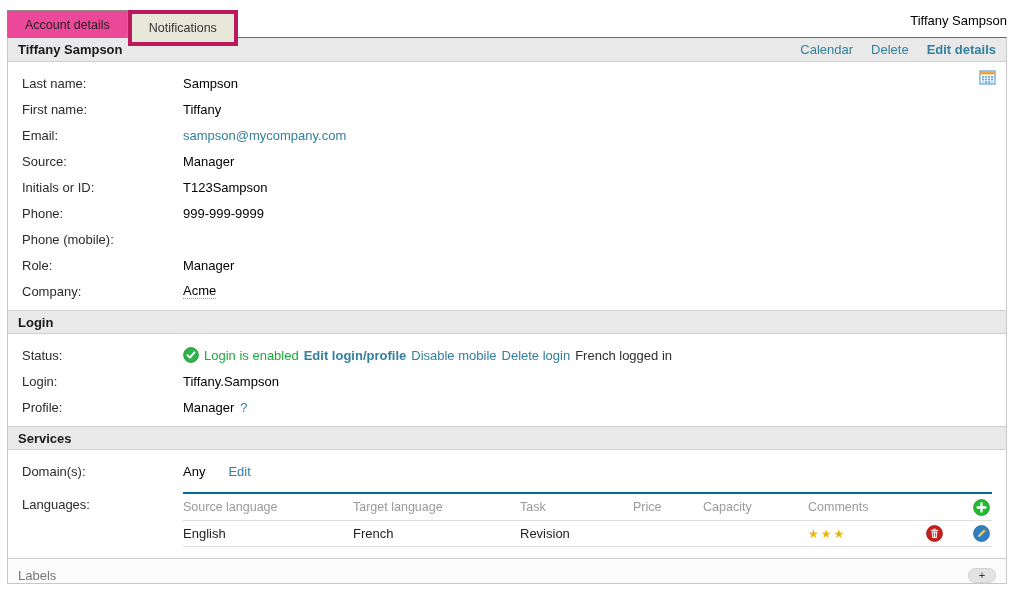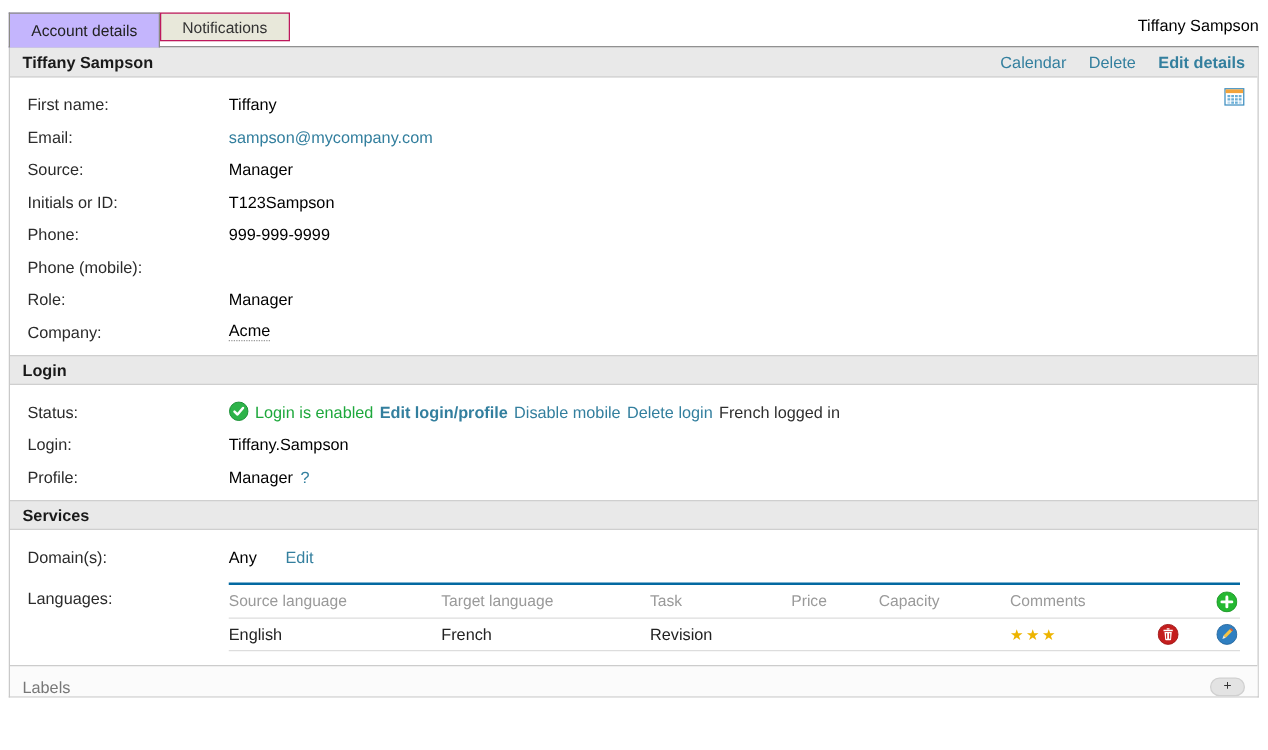--- a/index.html
+++ b/index.html
@@ -8,26 +8,26 @@
     font-family: "Liberation Sans", sans-serif;
     font-size: 13px; color: #222; background: #fff;
   }
   
   .tabsrow {
     display: flex; align-items: flex-start;
     height: 37px; padding: 10px 7px 0 7px;
   }
   .tab {
     display: flex; align-items: center; gap: 6px;
-    height: 23px; padding: 0 17px;
-    background: #e8e8da; border: 1px solid #be185d;
+    height: 36px; padding: 0 17px;
+    background: #e8e8da; border: 4px solid #be185d;
     font-size: 12.5px; color: #333; cursor: pointer; white-space: nowrap;
   }
   .tab.active {
-    height: 28px; background: #c4b5fd;
+    height: 28px; background: #ec4899;
     border: 1px solid #8b8b84; border-bottom: none;
     position: relative; z-index: 2; font-weight: normal; color: #222;
   }
   .tab + .tab { margin-left: 0; }
   .top-username { margin-left: auto; padding-top: 3px; color: #000; }
   
   .panel {
     margin: 0 7px; background: #fff;
     border-top: 1px solid #6e6e6e;
     border-left: 1px solid #c9c9c9;
@@ -125,20 +125,24 @@
             <rect x="9" y="9.6" width="2.2" height="1.8"></rect>
             <rect x="12" y="9.6" width="2.2" height="1.8"></rect>
           <rect x="3" y="12.2" width="2.2" height="1.8" fill="#b9d7ec"></rect>
             <rect x="6" y="12.2" width="2.2" height="1.8"></rect>
             <rect x="9" y="12.2" width="2.2" height="1.8"></rect>
             <rect x="12" y="12.2" width="2.2" height="1.8" fill="#b9d7ec"></rect>
         </g>
       </svg>
     </span>
 
+    <div class="frow">
+      <span class="flabel">Last name:</span>
+      <span class="fvalue">Sampson</span>
+    </div>
     <div class="frow">
       <span class="flabel">First name:</span>
       <span class="fvalue">Tiffany</span>
     </div>
     <div class="frow">
       <span class="flabel">Email:</span>
       <a class="fvalue link">sampson@mycompany.com</a>
     </div>
     <div class="frow">
       <span class="flabel">Source:</span>

